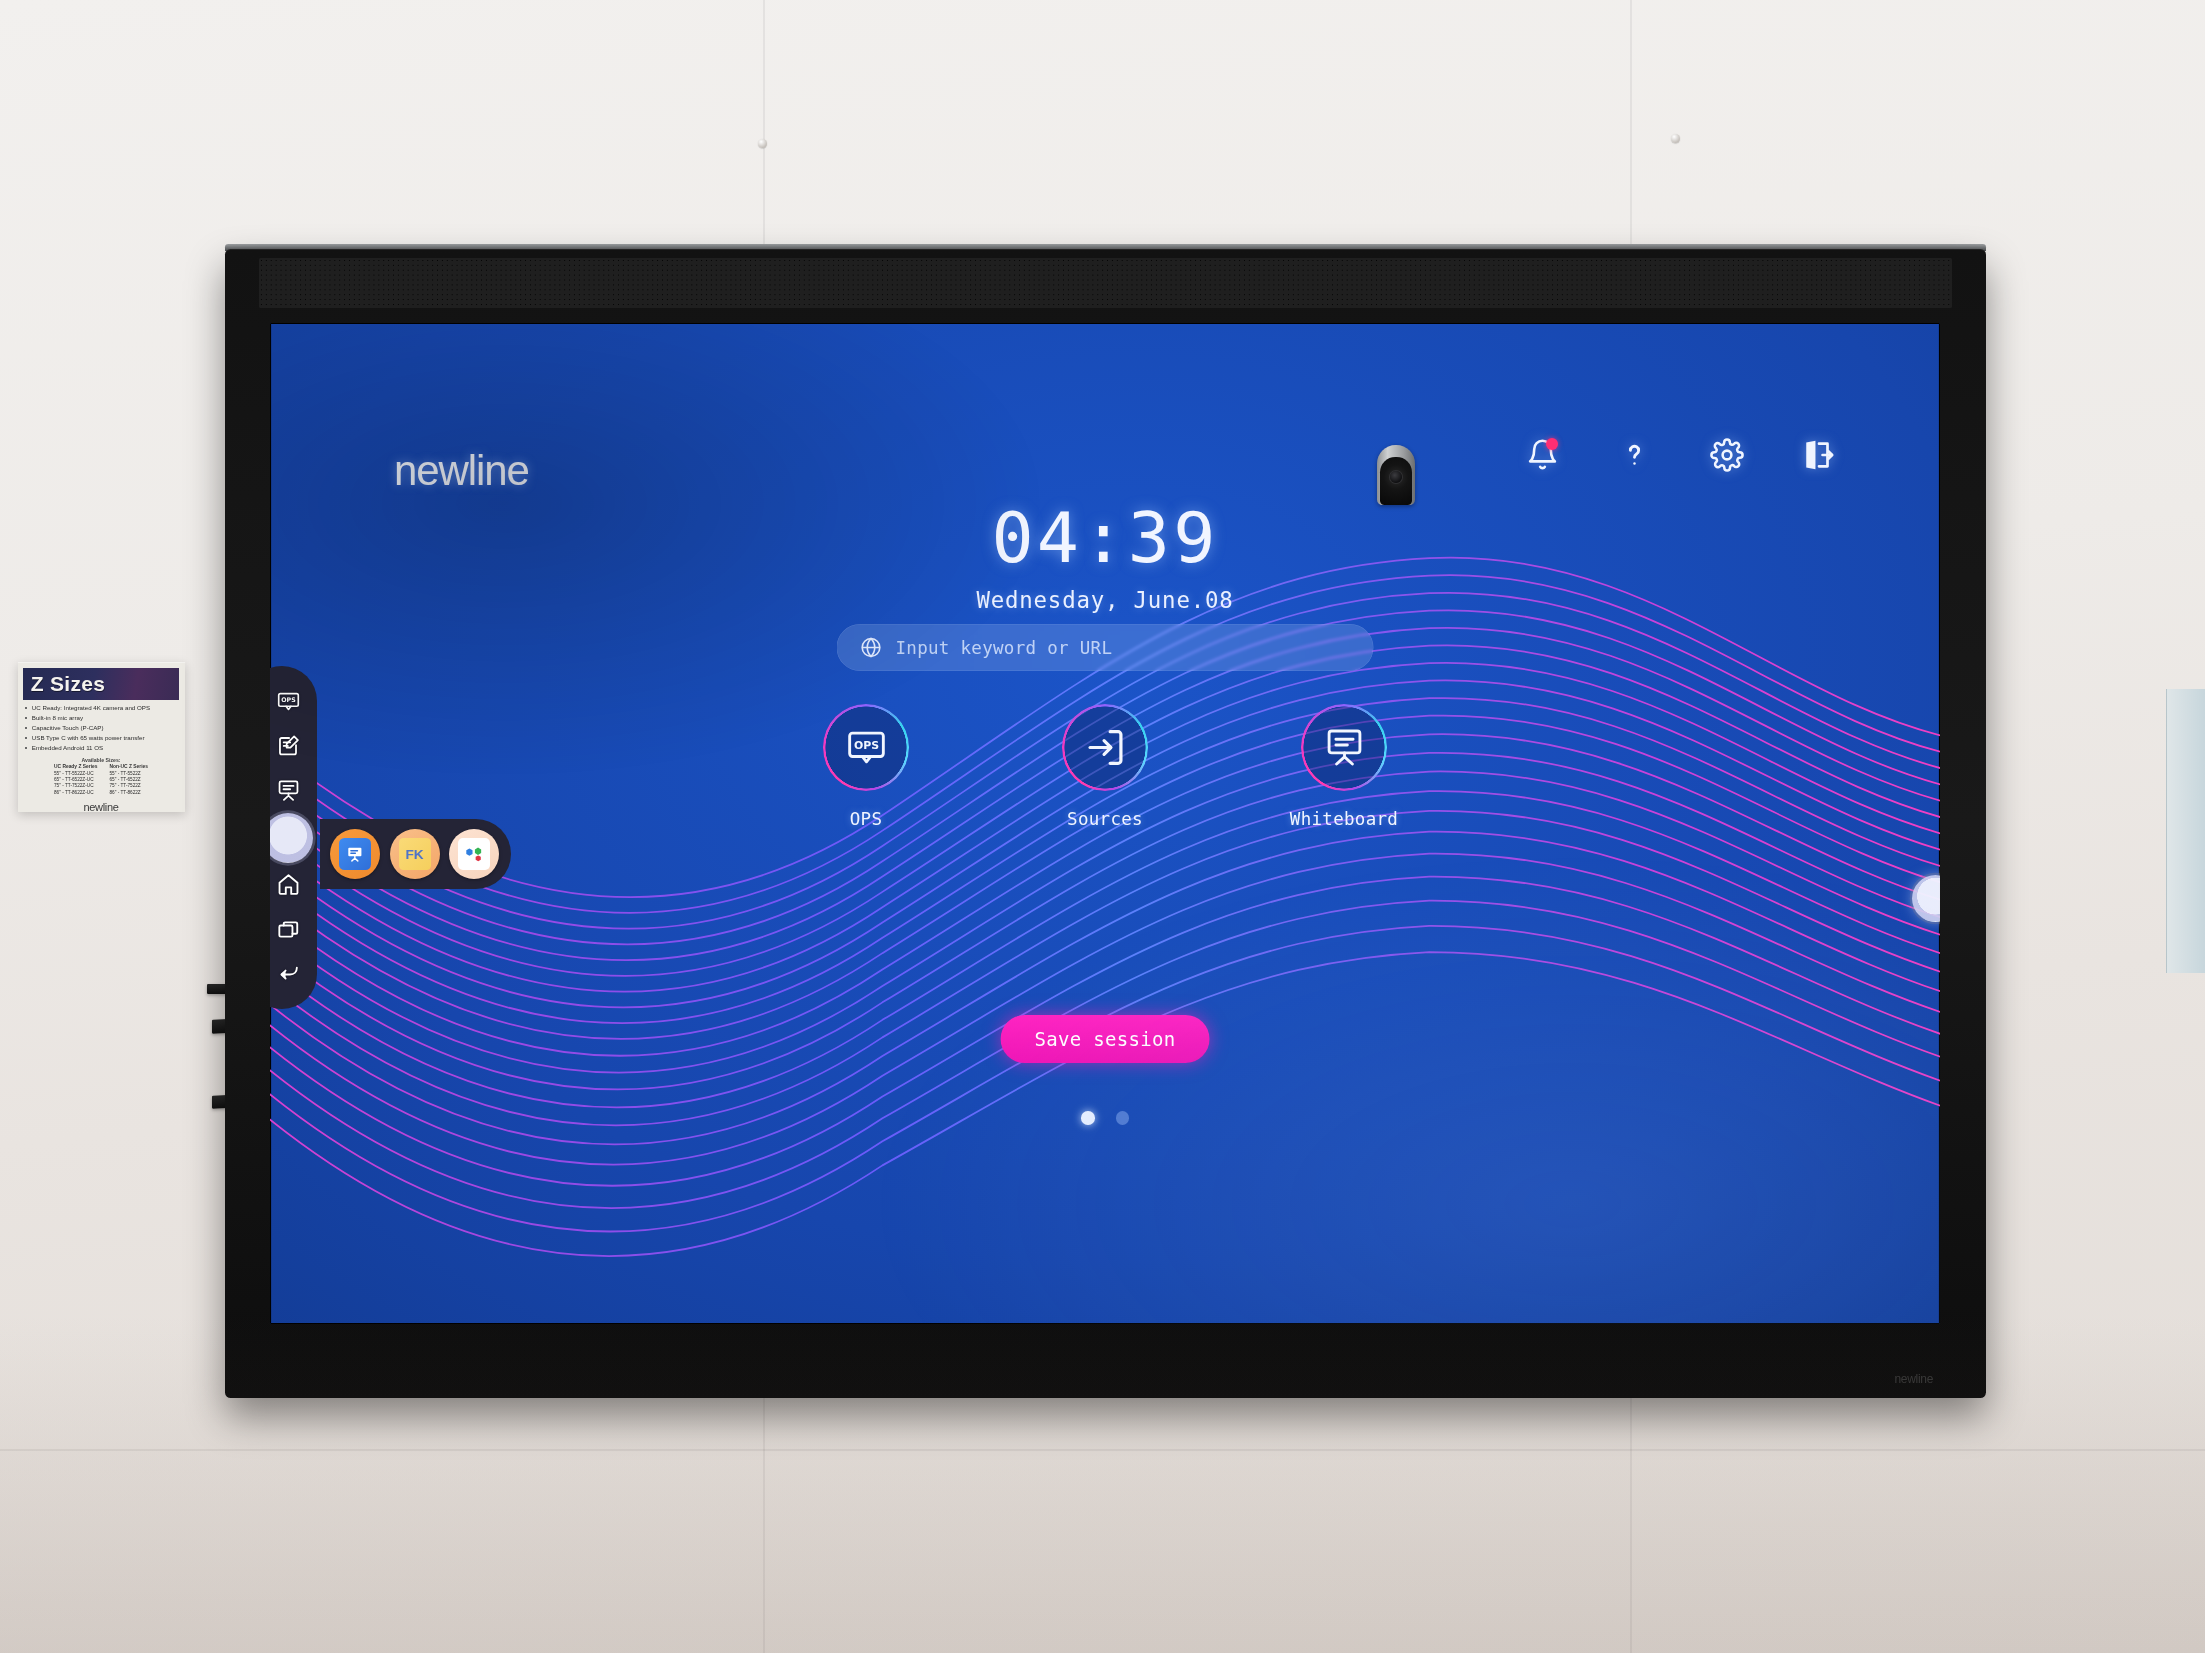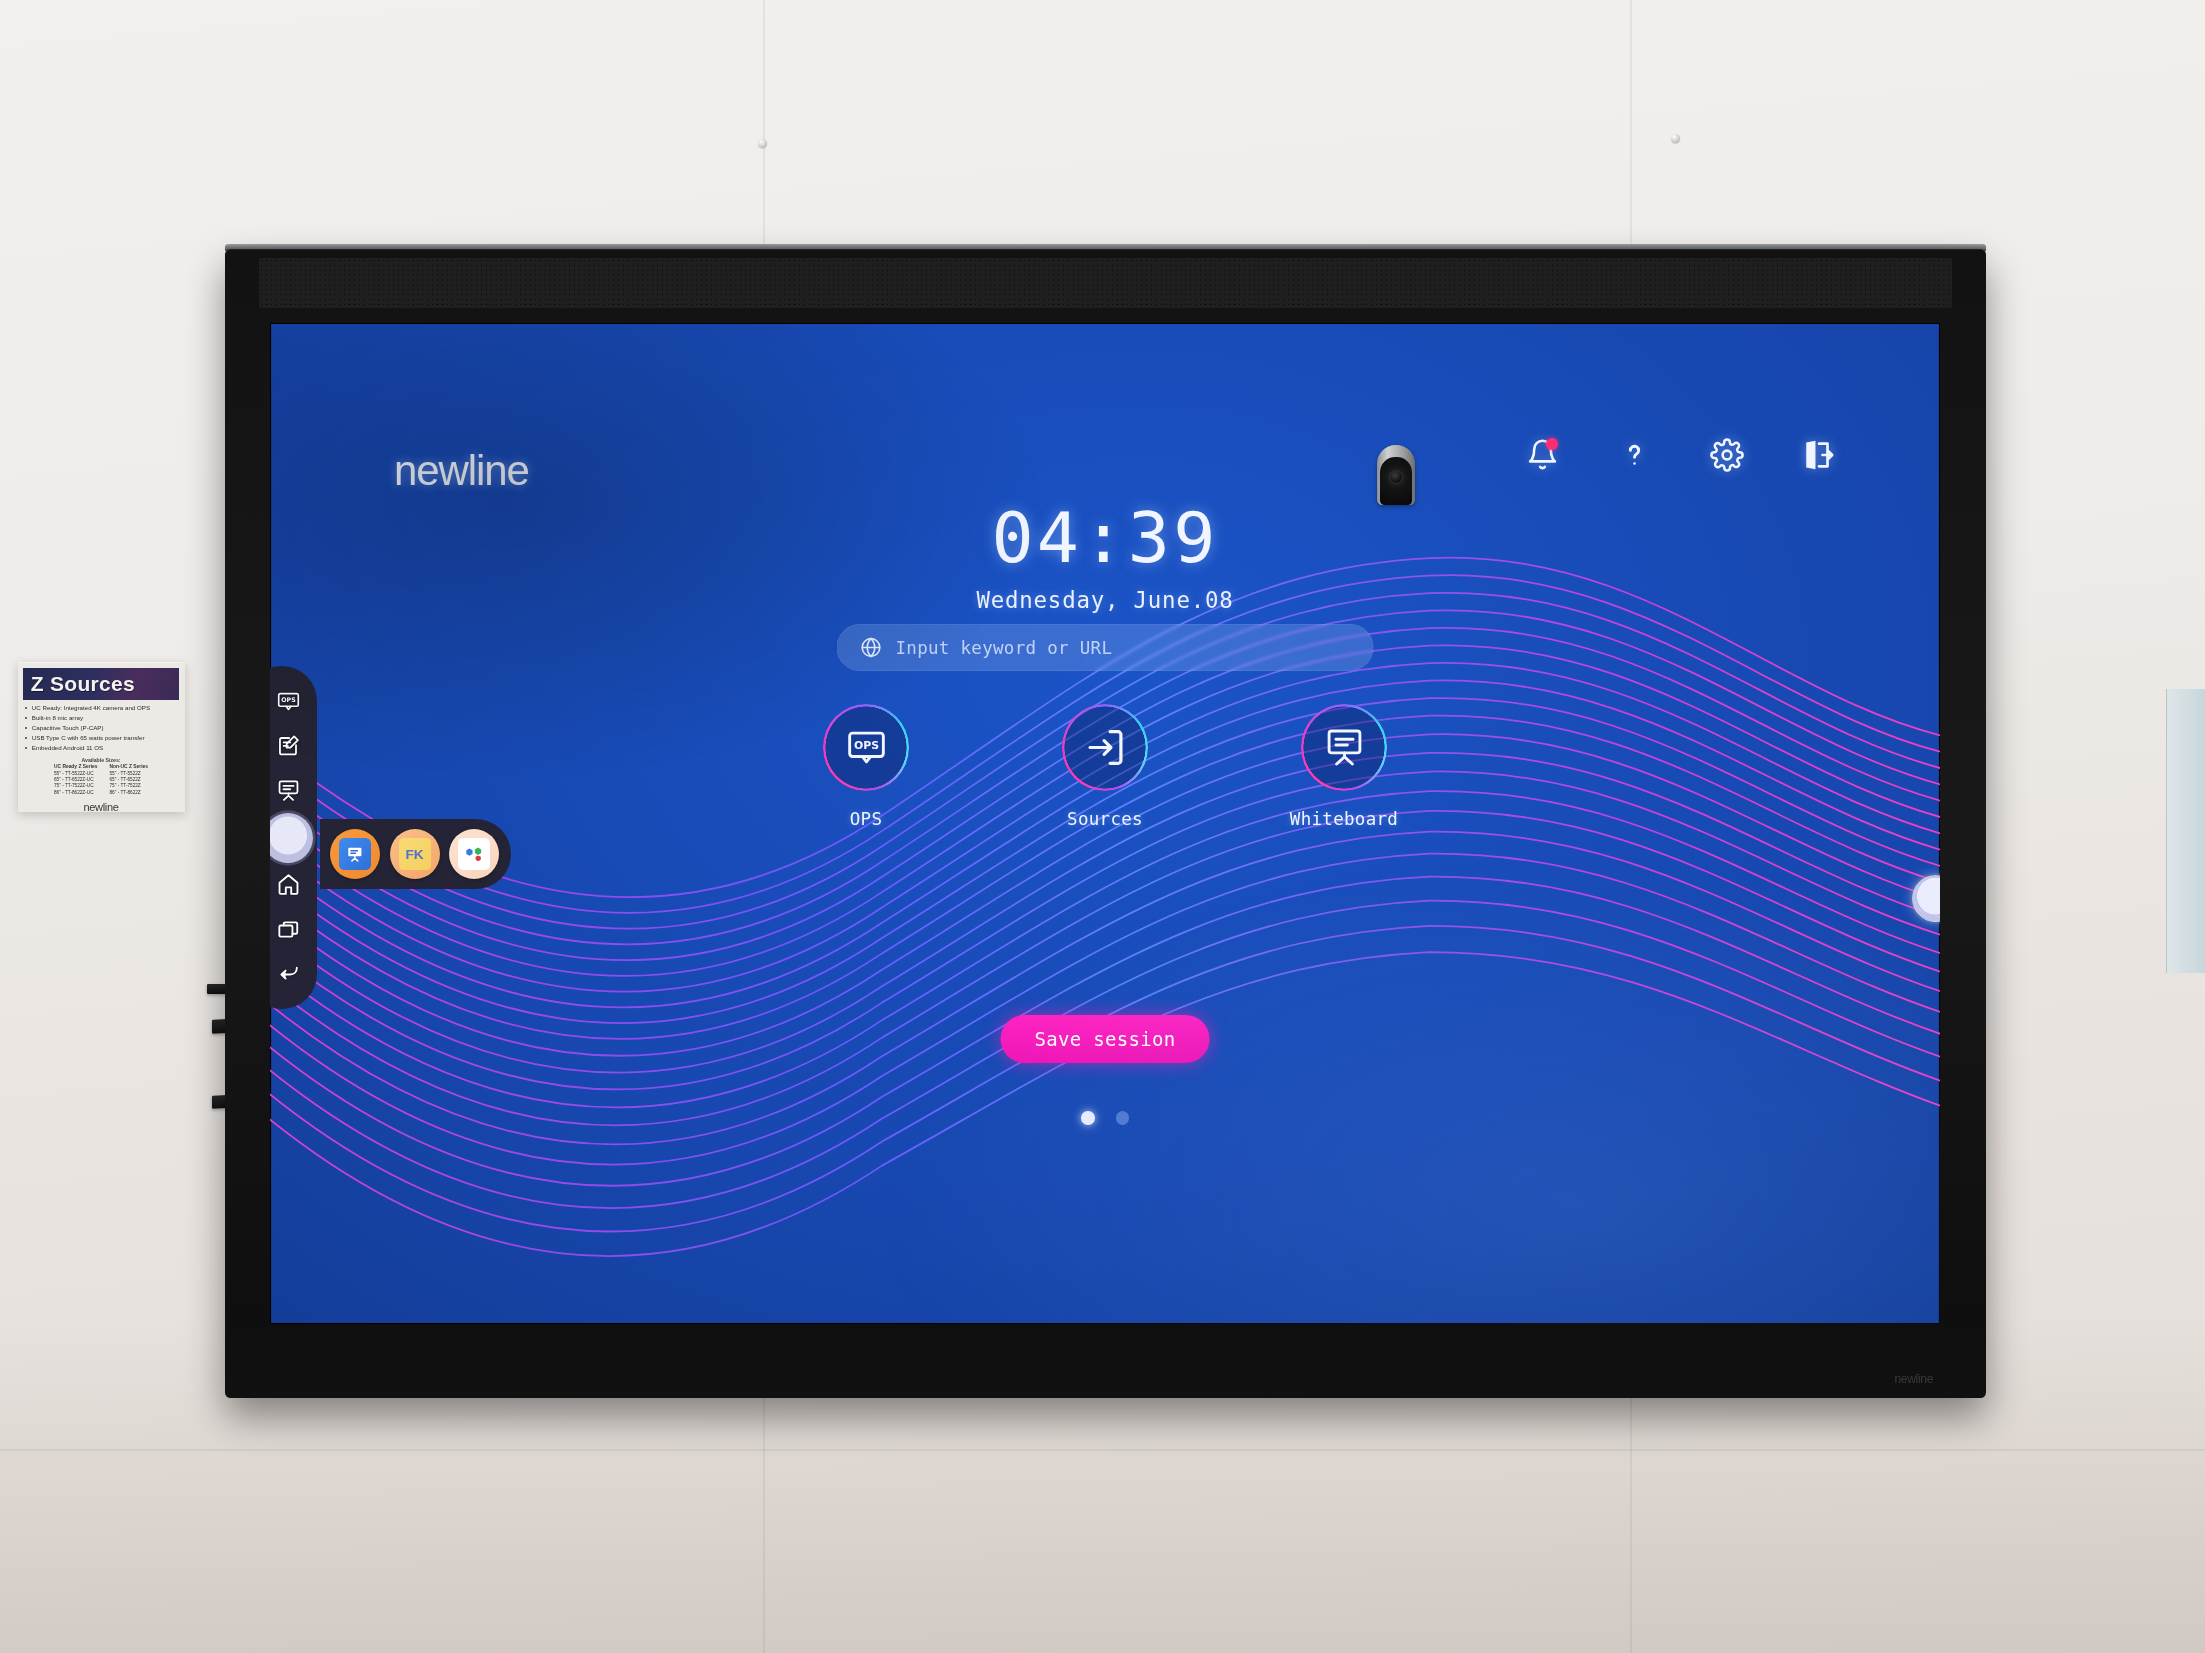--- a/index.html
+++ b/index.html
@@ -412,21 +412,21 @@
 
   <div class="wall-seam v" style="left:763px;"></div>
   <div class="wall-seam v" style="left:1630px;"></div>
   <div class="wall-seam h" style="top:1449px;"></div>
   <div class="wall-dot" style="left:758px; top:139px;"></div>
   <div class="wall-dot" style="left:1671px; top:134px;"></div>
   <div class="right-panel"></div>
 
   <div class="sign">
     <div class="sign-header">
-      <span class="sign-header-title">Z Sources</span>
+      <span class="sign-header-title">Z Sizes</span>
     </div>
     <ul class="sign-bullets">
       <li>UC Ready: Integrated 4K camera and OPS</li>
       <li>Built-in 8 mic array</li>
       <li>Capacitive Touch (P-CAP)</li>
       <li>USB Type C with 65 watts power transfer</li>
       <li>Embedded Android 11 OS</li>
     </ul>
     <div class="sign-avail">Available Sizes:</div>
     <div class="sign-table">

